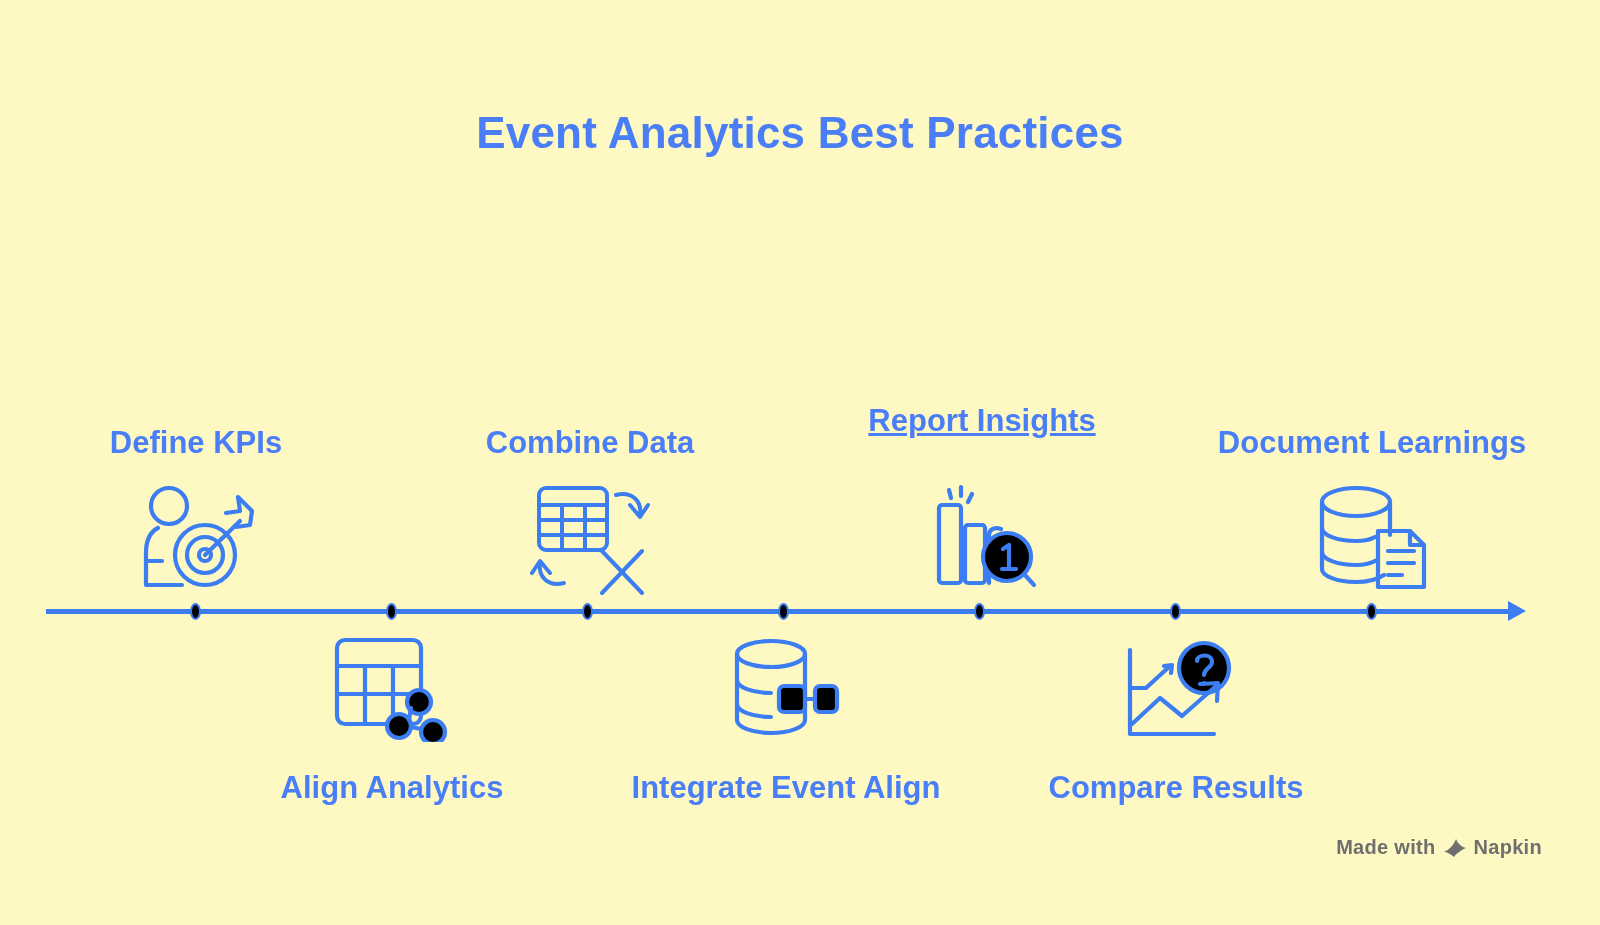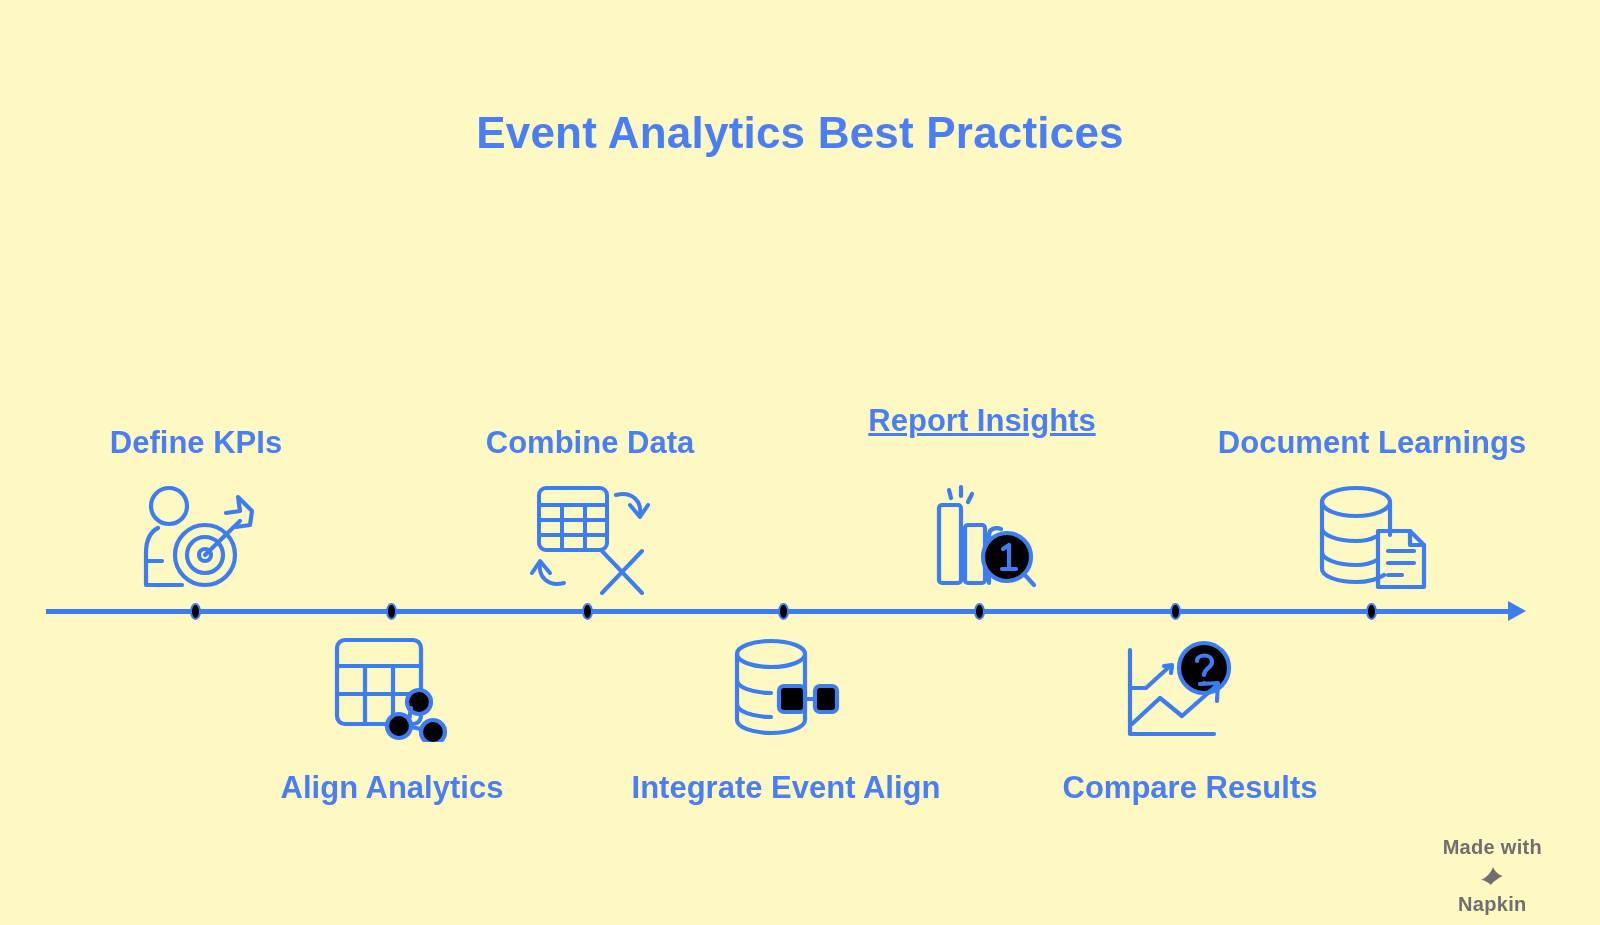--- a/index.html
+++ b/index.html
@@ -74,21 +74,20 @@
     position: absolute;
     right: 58px;
     top: 836px;
     display: flex;
     align-items: center;
     gap: 7px;
     color: #6f6f6f;
     font-size: 20px;
     font-weight: bold;
     letter-spacing: 0.3px;
-    flex-direction: column;
   }
   #watermark svg { display:block; }
 </style>
 </head>
 <body>
 
 <div id="canvas">
 
   <div id="title">Event Analytics Best Practices</div>
 
@@ -186,21 +185,21 @@
       <path d="M10 14 L 10 98 L 94 98"></path>
       <path d="M12 52 L 26 52 L 50 30"></path>
       <path d="M44 30 L 52 29 L 51 37"></path>
       <circle cx="84" cy="32" r="25" fill="#000"></circle>
       <path d="M77 25 C 77 18, 92 17, 92 26 C 92 32, 84 32, 84 39"></path>
       <path d="M84 47 L 84 47.5"></path>
       <path d="M12 88 L 40 62 L 62 80 L 96 50"></path>
       <path d="M80 48 L 98 47 L 97 65"></path>
     </svg>
   </div>
-  <div class="label" style="left:1176px; top:770px;margin-left:14px;">Compare Results</div>
+  <div class="label" style="left:1176px; top:770px;">Compare Results</div>
 
   <div class="label" style="left:1372px; top:425px;">Document Learnings</div>
   <div class="icon-wrap" style="left:1372px; top:483px;">
     <svg width="112" height="108" viewBox="0 0 112 108" fill="none" stroke="#3c7ef2" stroke-width="4.2" stroke-linecap="round" stroke-linejoin="round">
       <ellipse cx="40" cy="19" rx="34" ry="14"></ellipse>
       <path d="M6 19 L 6 86 C 6 93, 21 99, 40 99 C 52 99, 62 96, 68 92"></path>
       <path d="M74 19 L 74 52"></path>
       <path d="M6 45 C 6 52, 21 58, 40 58 C 47 58, 54 57, 59 54"></path>
       <path d="M6 69 C 6 76, 21 82, 40 82 C 48 82, 56 80, 61 77"></path>
       <path d="M62 48 L 94 48 L 108 62 L 108 104 L 62 104 Z"></path>

